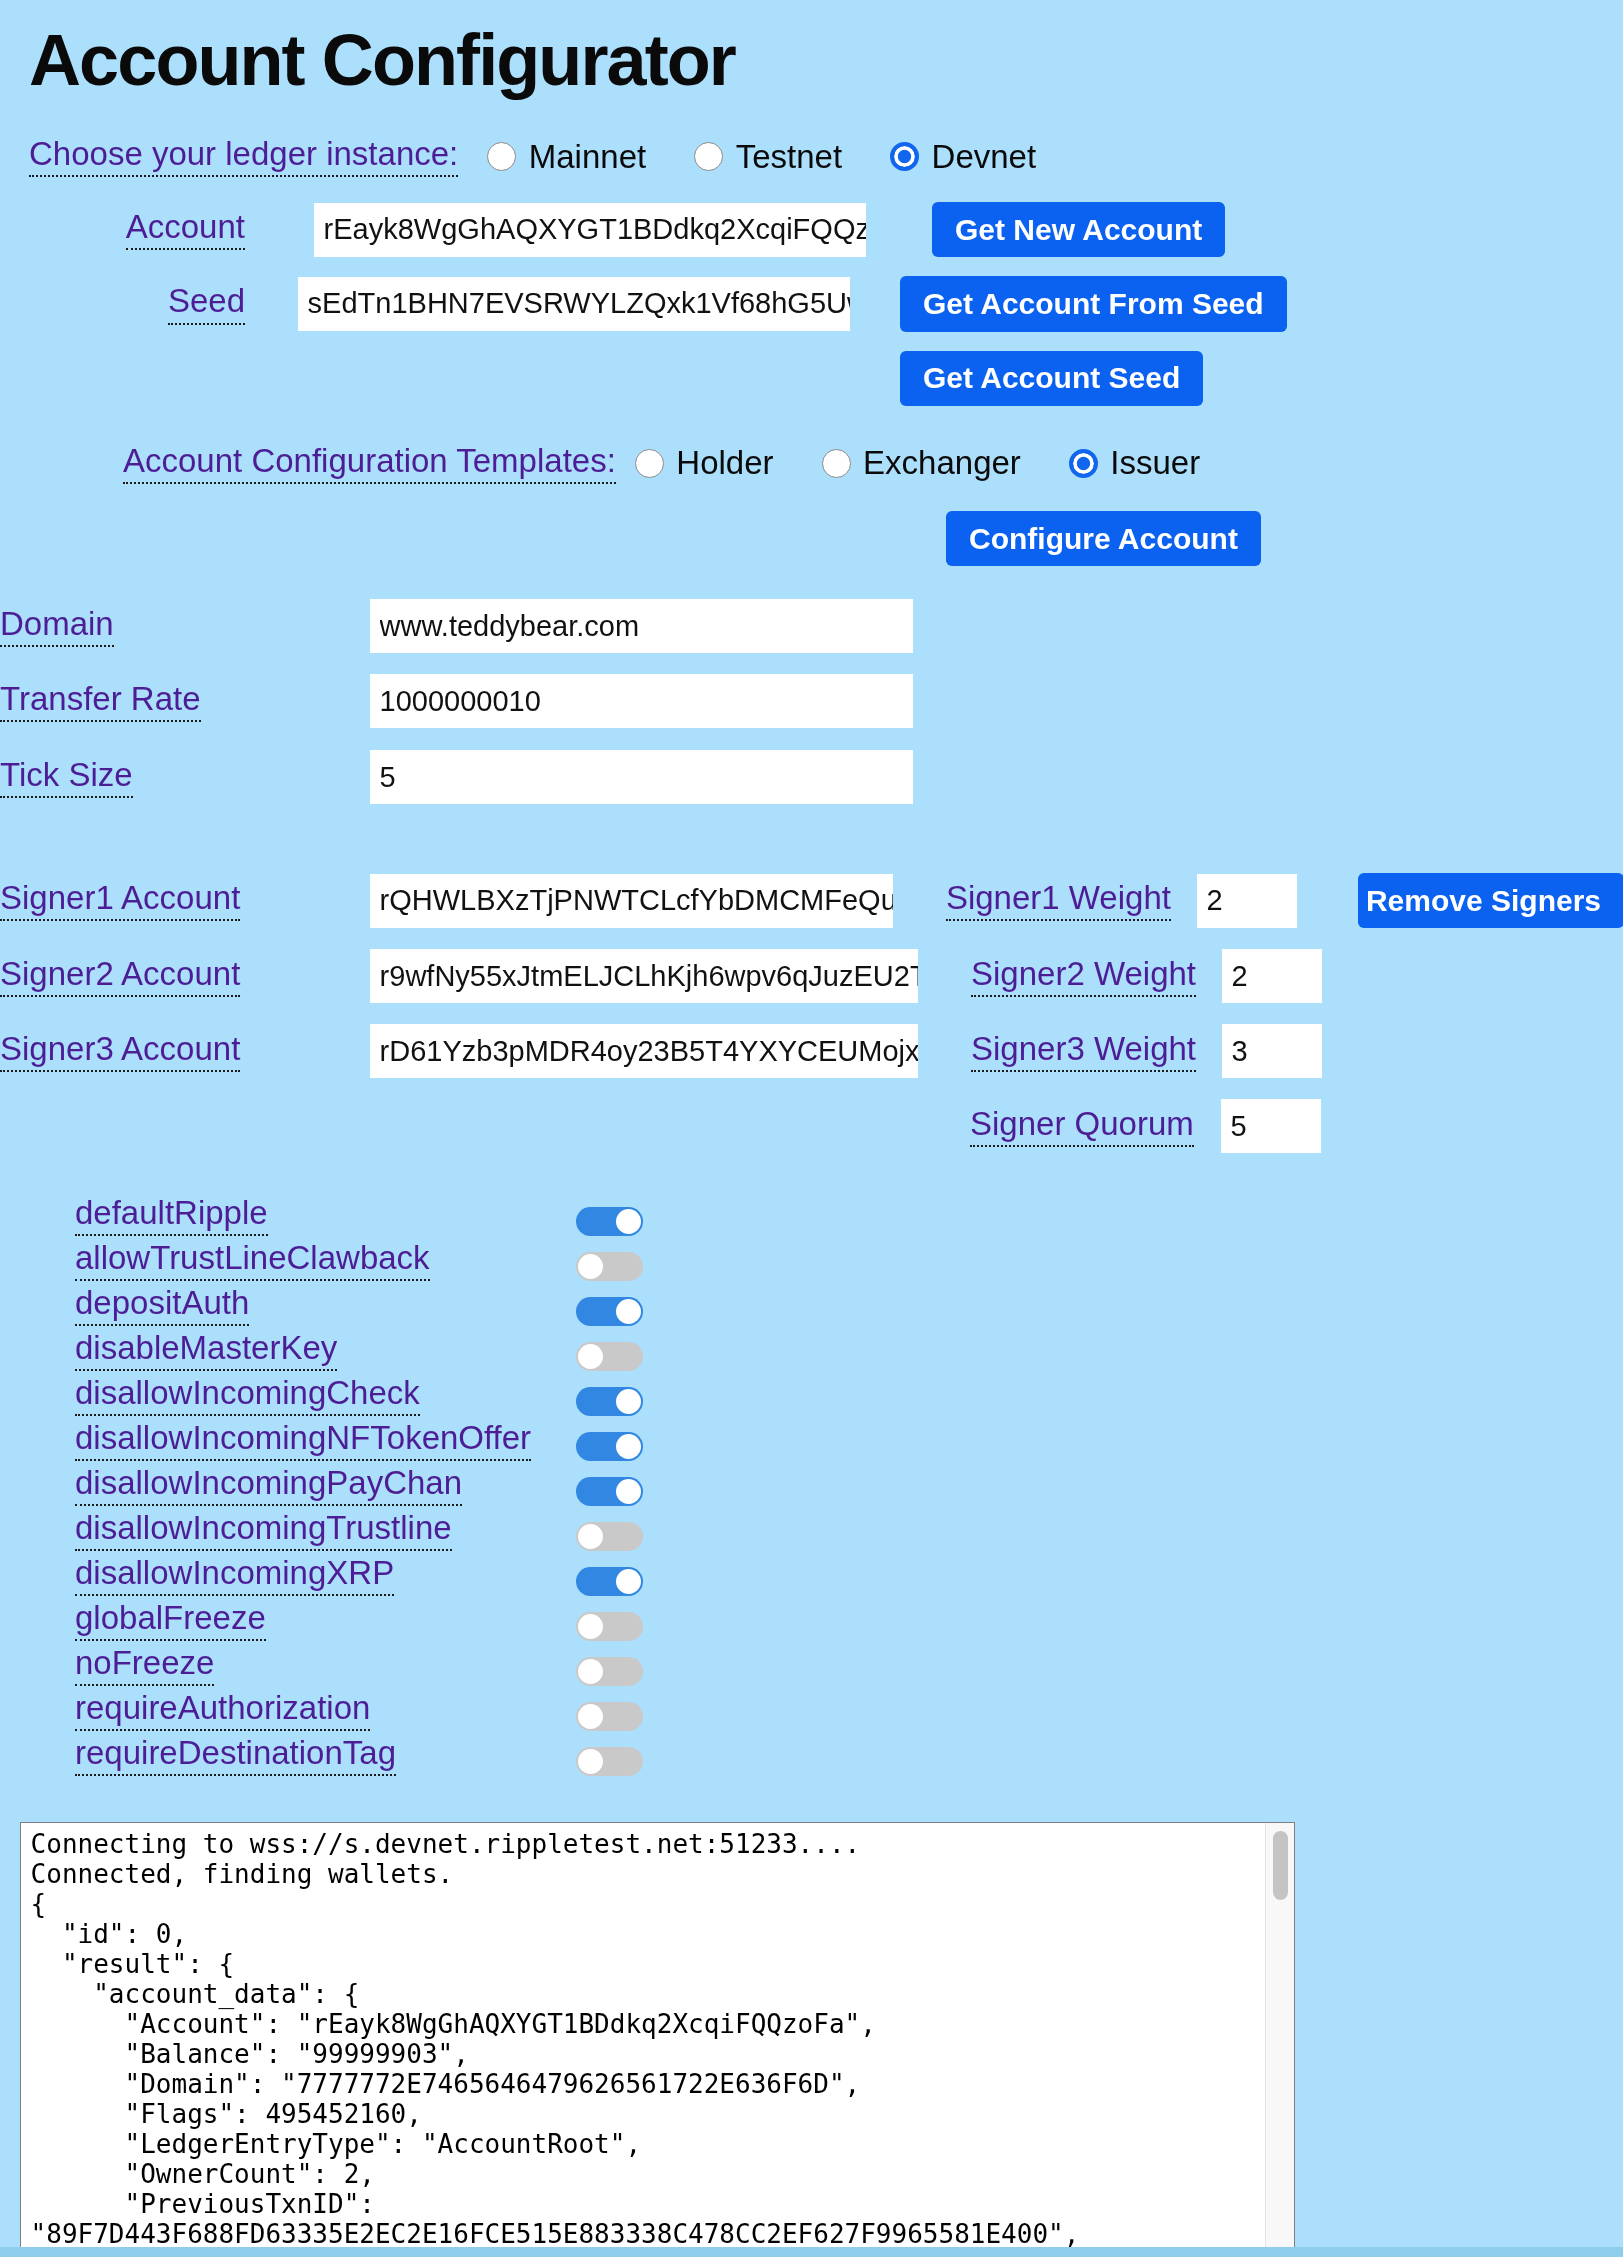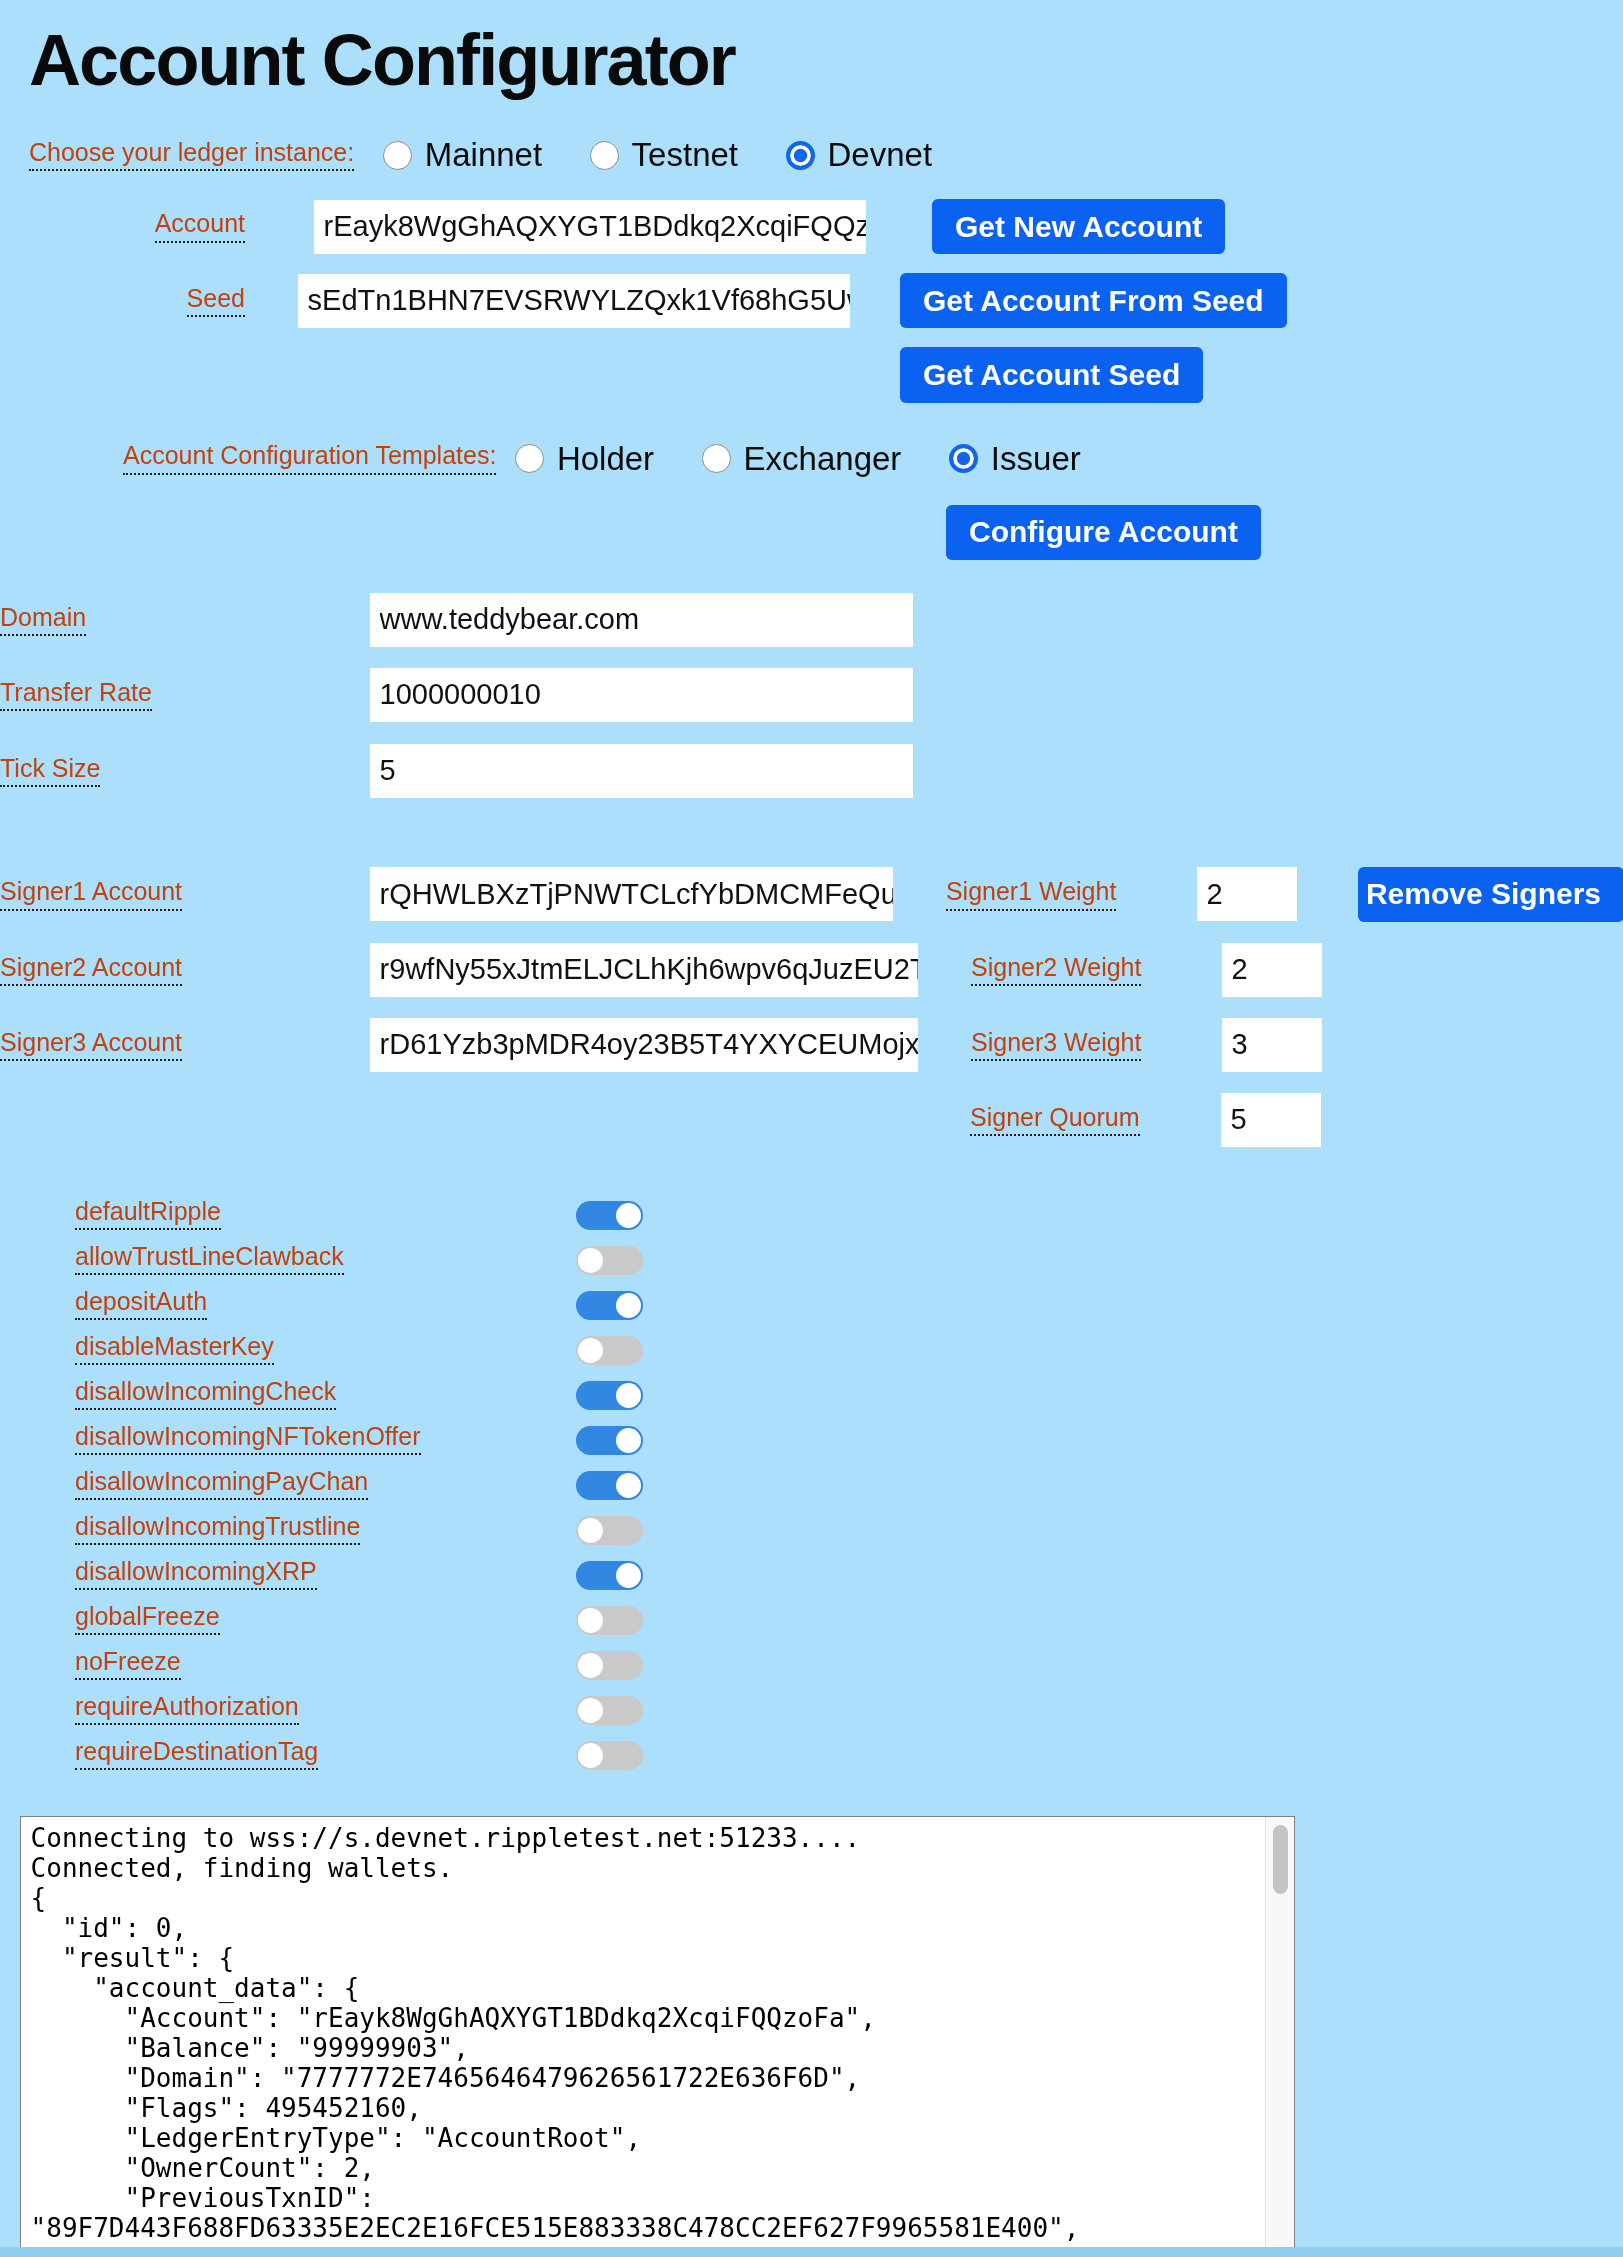--- a/index.html
+++ b/index.html
@@ -22,21 +22,21 @@
     font-weight: bold;
     letter-spacing: -1.9px;
     color: #0a0a0a;
   }
   .u {
     display: inline-block;
     border-bottom: 2.9px dotted #1a1a1a;
     padding-bottom: 2.9px;
     line-height: 1.1;
   }
-  .lbl-text { font-size: 25px; color: #c2410c; }
+  .lbl-text { font-size: 33px; color: #4c1d95; }
 
   
   .ledger-row {
     display: flex; align-items: center;
     margin: 35px 0 0 29px;
   }
   .radio-group { display: flex; align-items: center; margin-left: 29px; }
   .ropt { display: flex; align-items: center; margin-right: 48px; cursor: default; }
   .radio {
     width: 29px; height: 29px; border-radius: 50%;

